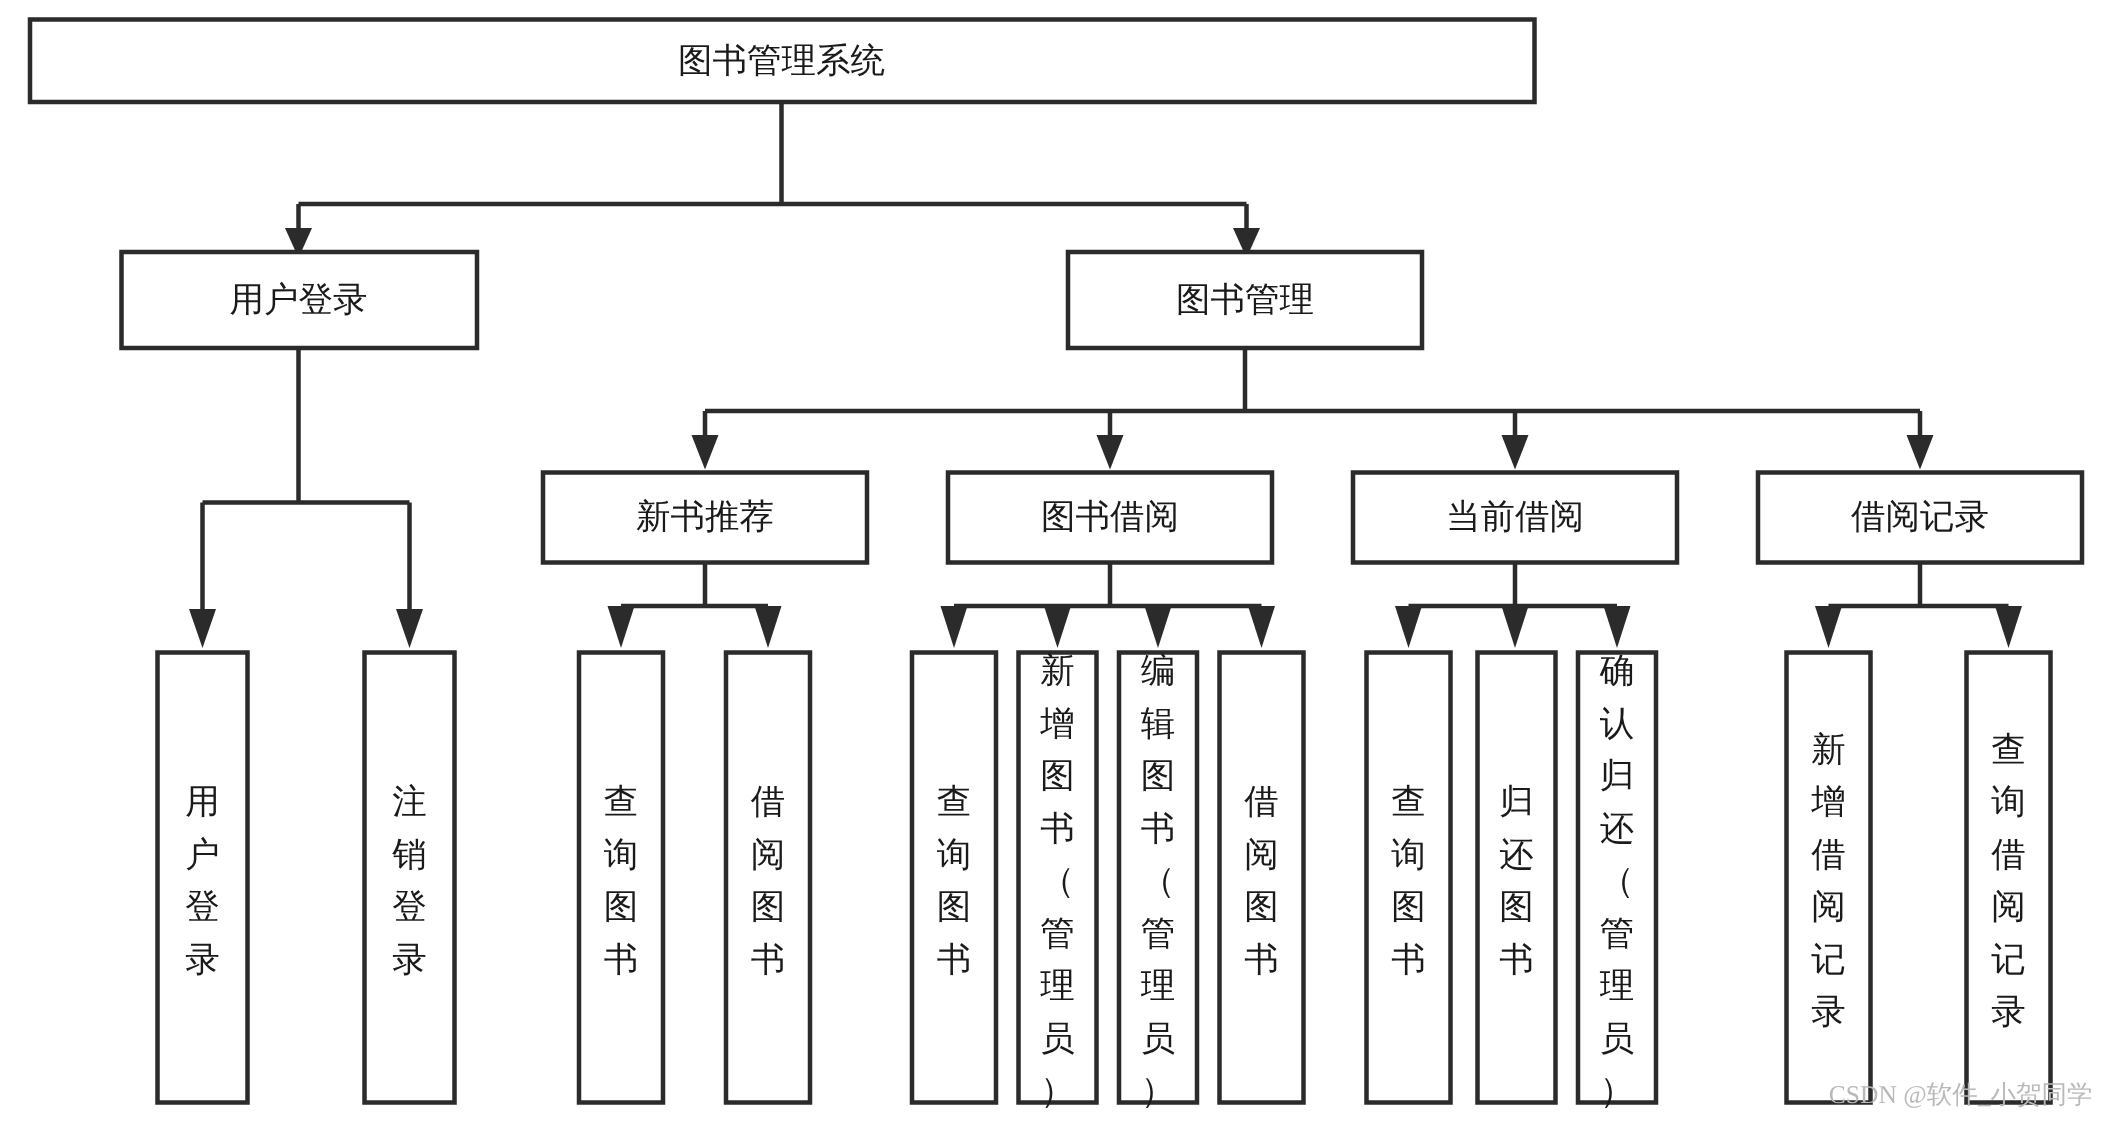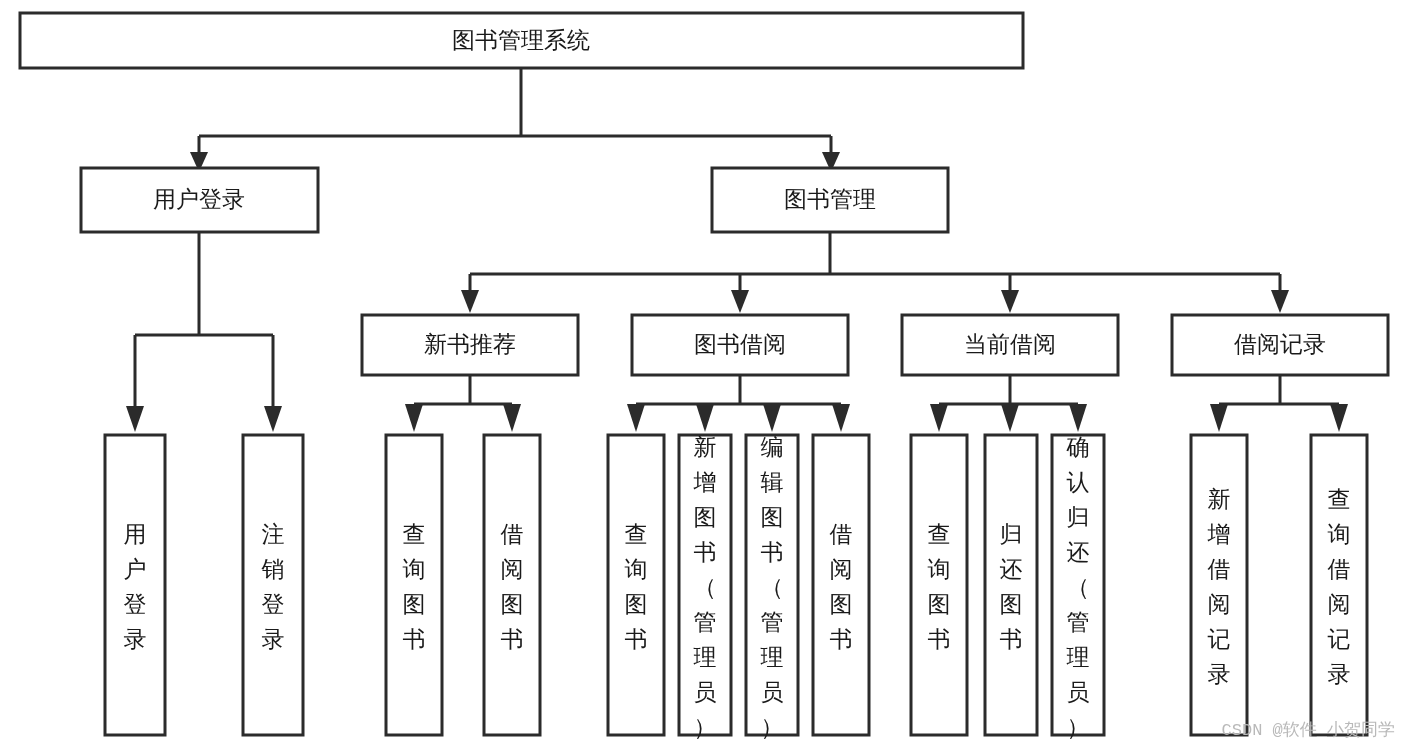--- a/index.html
+++ b/index.html
@@ -49,21 +49,21 @@
   .node-label-v {
     font-family: "Liberation Sans", "DejaVu Sans", sans-serif;
     font-size: 23px;
     fill: #1a1a1a;
     text-anchor: middle;
   }
   .watermark-text {
     position: absolute;
     right: 10px;
     bottom: 6px;
-    font-family: Liberation Mono, monospace;
+    font-family: Liberation Serif, serif;
     font-size: 17px;
     color: #b9b9b9;
     white-space: nowrap;
     user-select: none;
     pointer-events: none;
   }
 </style>
 </head>
 <body>
 

